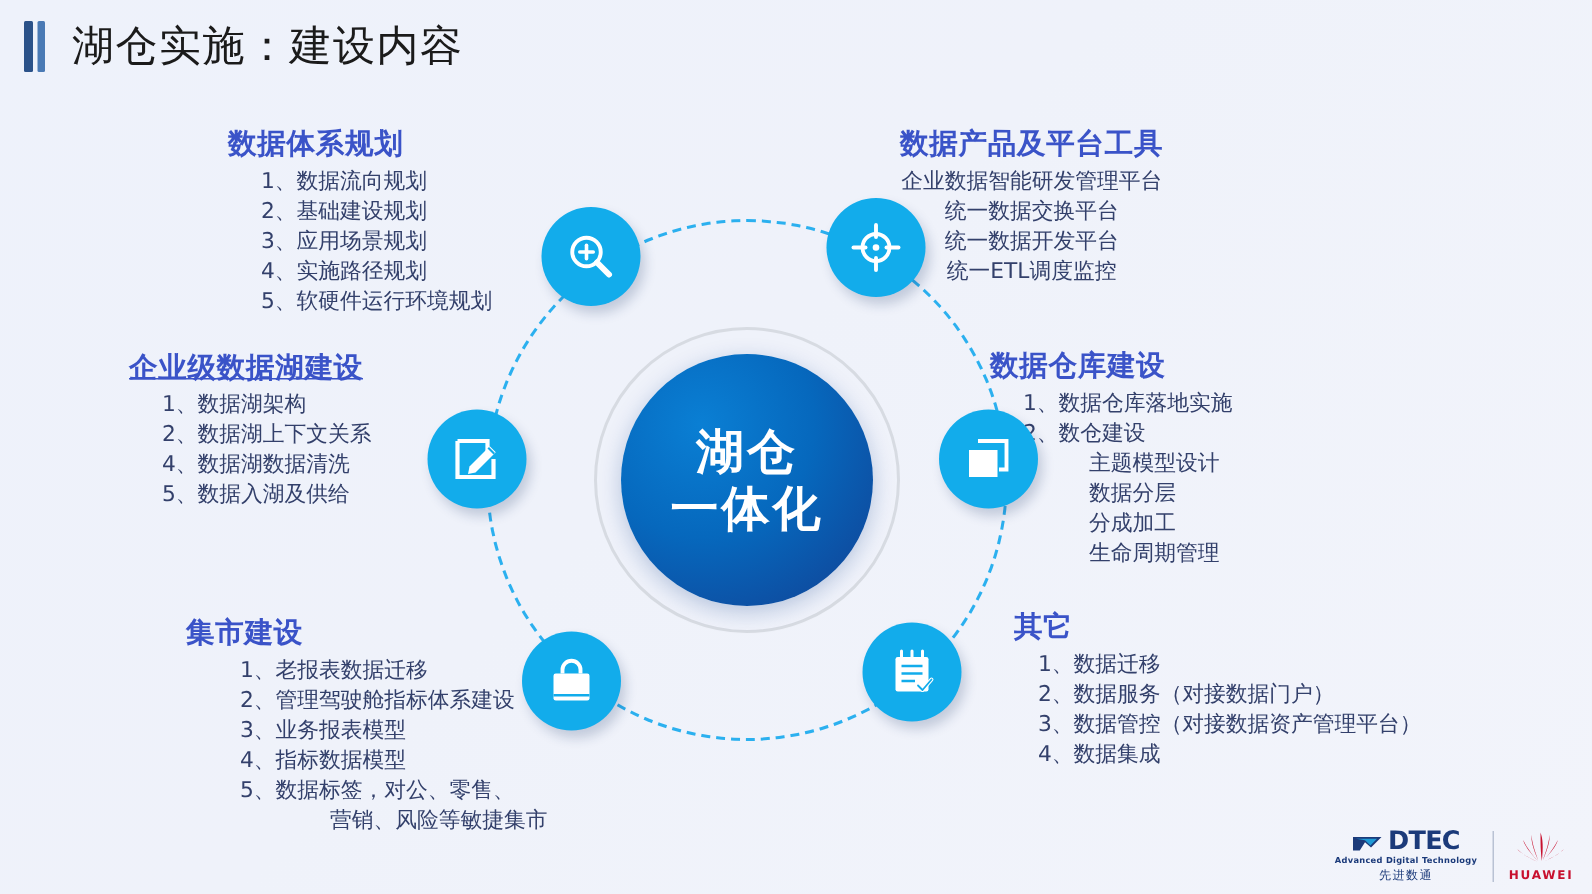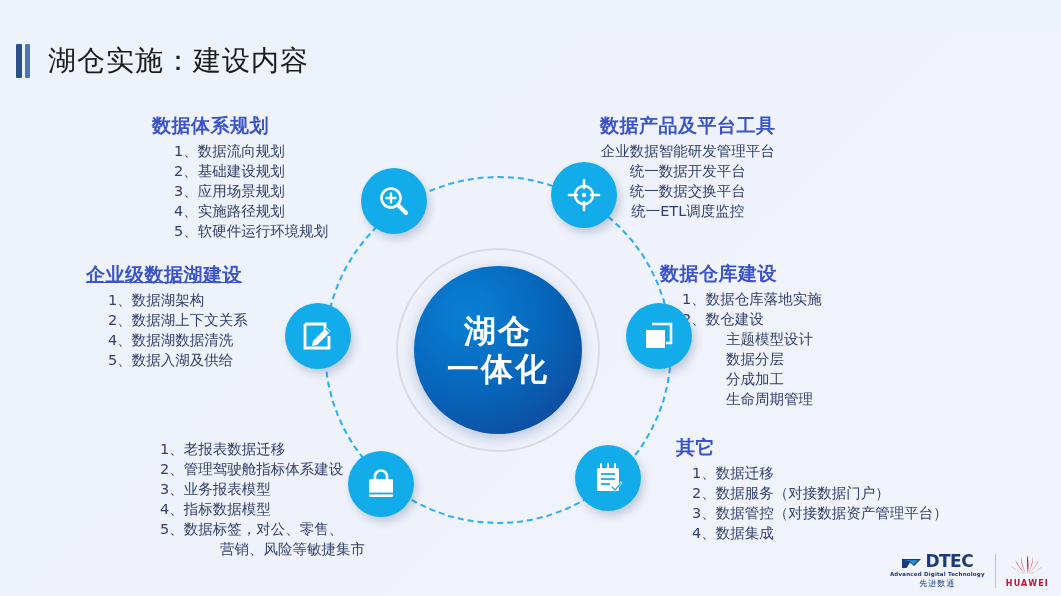--- a/index.html
+++ b/index.html
@@ -6,21 +6,20 @@
   body{
     width:1061px;height:596px;
     background:#eef2fa;
     font-family:"DejaVu Sans","Liberation Sans",sans-serif;
     overflow:hidden;
     position:relative;
   }
   #slide{
     position:absolute;inset:0;
     background:linear-gradient(135deg,#eef2fb 0%,#eff2fa 45%,#f2f4fb 100%);
-    margin-top:30px;
   }
 
   
   .title-row{
     position:absolute;left:0;top:0;width:100%;height:62px;
     display:flex;align-items:center;
   }
   .title-bars{
     margin-left:16px;display:flex;gap:3px;height:34px;align-items:stretch;
   }
@@ -112,21 +111,21 @@
   #node-4{left:358px;top:155px;} 
   #node-5{left:80px;top:303px;}  
   #node-6{left:307px;top:297px;} 
 
   
   #logos{
     position:absolute;right:12px;bottom:8px;
     display:flex;align-items:center;gap:10px;
   }
   .logo-dtec{display:flex;flex-direction:column;align-items:center;line-height:1;}
-  .dtec-top{display:flex;align-items:flex-end;gap:2px;}
+  .dtec-top{display:flex;align-items:center;gap:2px;}
   .dtec-word{font-size:17px;font-weight:bold;color:#1b3a7a;letter-spacing:-.5px;}
   .dtec-sub{font-size:5.5px;color:#1b3a7a;letter-spacing:.2px;margin-top:2px;font-weight:bold;}
   .dtec-cn{font-size:8px;color:#1b3a7a;margin-top:2px;letter-spacing:1px;}
   .logo-div{width:1px;height:34px;background:#b9c2d4;}
   .logo-hw{display:flex;flex-direction:column;align-items:center;}
   .hw-word{font-size:8px;color:#c8102e;letter-spacing:1.2px;margin-top:2px;font-weight:bold;}
 </style>
 </head>
 <body>
 
@@ -148,22 +147,22 @@
       <div>3、应用场景规划</div>
       <div>4、实施路径规划</div>
       <div>5、软硬件运行环境规划</div>
     </div>
   </div>
 
   <div class="block" id="blk-products">
     <h3>数据产品及平台工具</h3>
     <div class="lines">
       <div>企业数据智能研发管理平台</div>
+      <div>统一数据交换平台</div>
       <div>统一数据开发平台</div>
-      <div>统一数据交换平台</div>
       <div>统一ETL调度监控</div>
     </div>
   </div>
 
   <div class="block" id="blk-lake">
     <h3>企业级数据湖建设</h3>
     <div class="lines">
       <div>1、数据湖架构</div>
       <div>2、数据湖上下文关系</div>
       <div>4、数据湖数据清洗</div>
@@ -177,20 +176,21 @@
       <div>1、数据仓库落地实施</div>
       <div>2、数仓建设</div>
       <div class="indent">主题模型设计</div>
       <div class="indent">数据分层</div>
       <div class="indent">分成加工</div>
       <div class="indent">生命周期管理</div>
     </div>
   </div>
 
   <div class="block" id="blk-market">
+    <h3>集市建设</h3>
     <div class="lines">
       <div>1、老报表数据迁移</div>
       <div>2、管理驾驶舱指标体系建设</div>
       <div>3、业务报表模型</div>
       <div>4、指标数据模型</div>
       <div>5、数据标签，对公、零售、</div>
       <div class="cont">营销、风险等敏捷集市</div>
     </div>
   </div>
 

